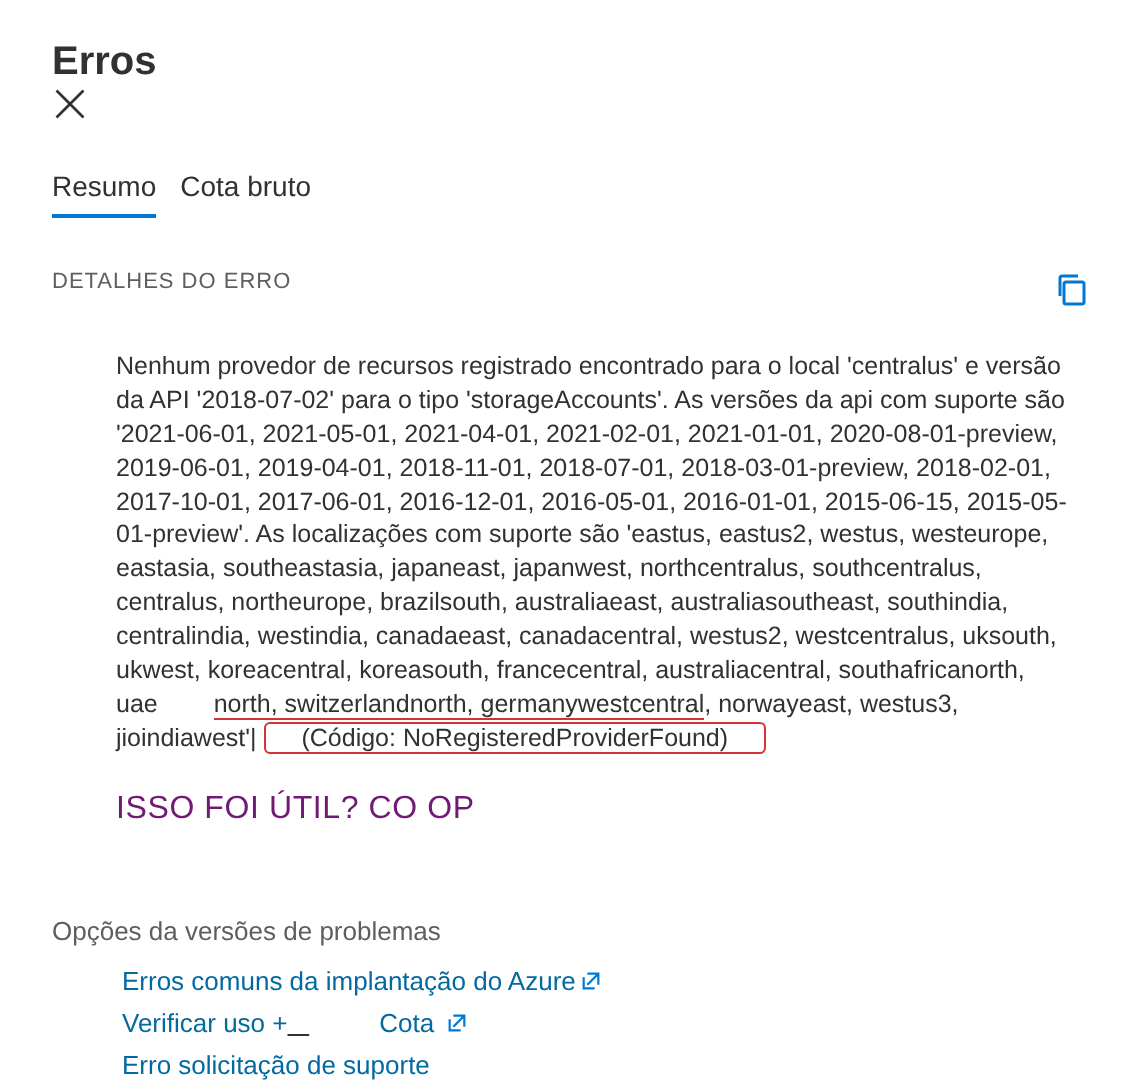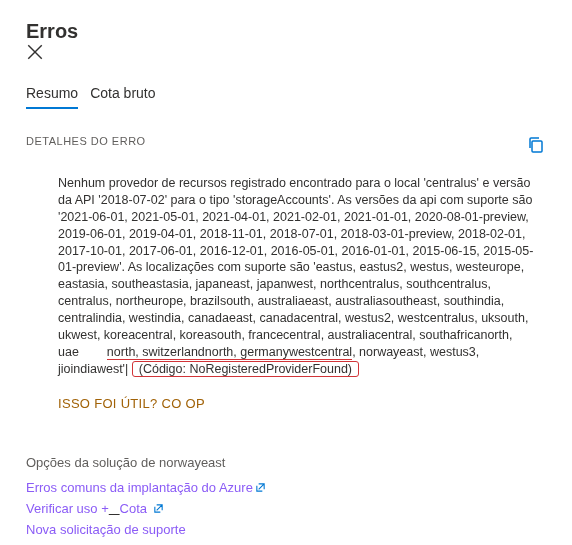--- a/index.html
+++ b/index.html
@@ -70,45 +70,46 @@
     padding-left: 32px;
     position: relative;
   }
   .msg .underline1 {
     border-bottom: 1.5px solid #d13438;
     margin-left: 28px;
   }
   .msg .underline2 {
     border: 1.5px solid #d13438;
     border-radius: 3px;
-    padding: 0 6px;
+    padding: 0 18px;
   }
   .helpful {
-    font-size: 13px;
-    color: #a16207;
+    font-size: 16px;
+    color: #701a75;
     padding-left: 32px;
     margin-top: 18px;
     letter-spacing: .3px;
   }
   .troubleshoot {
     margin-top: 44px;
     font-size: 13px;
   }
   .troubleshoot .heading {
     color: #605e5c;
     font-size: 13px;
     margin-bottom: 10px;
   }
   .troubleshoot a {
-    color: #8b5cf6;
+    color: #0369a1;
     text-decoration: none;
     font-size: 13px;
     display: inline-block;
     margin-bottom: 6px;
     cursor: pointer;
+    margin-left: 35px;
   }
   .ext-icon {
     width: 11px; height: 11px;
     stroke: #0078d4;
     fill: none;
     display: inline-block;
     vertical-align: -1px;
     margin-left: 2px;
   }
   .quota-row { display:block;text-decoration:underline; }
@@ -137,27 +138,27 @@
   </svg>
 </div>
 
 <div class="msg">
   <span>Nenhum provedor de recursos registrado encontrado para o local 'centralus' e versão da API '2018-07-02' para o tipo 'storageAccounts'. As versões da api com suporte são '2021-06-01, 2021-05-01, 2021-04-01, 2021-02-01, 2021-01-01, 2020-08-01-preview, 2019-06-01, 2019-04-01, 2018-11-01, 2018-07-01, 2018-03-01-preview, 2018-02-01, 2017-10-01, 2017-06-01, 2016-12-01, 2016-05-01, 2016-01-01, 2015-06-15, 2015-05-01-preview'. As localizações com suporte são 'eastus, eastus2, westus, westeurope, eastasia, southeastasia, japaneast, japanwest, northcentralus, southcentralus, centralus, northeurope, brazilsouth, australiaeast, australiasoutheast, southindia, centralindia, westindia, canadaeast, canadacentral, westus2, westcentralus, uksouth, ukwest, koreacentral, koreasouth, francecentral, australiacentral, southafricanorth, uae</span><span class="underline1">north, switzerlandnorth, germanywestcentral</span><span>, norwayeast, westus3, jioindiawest'| </span><span class="underline2">(Código: NoRegisteredProviderFound)</span>
 </div>
 
 <div class="helpful">ISSO FOI ÚTIL? CO OP</div>
 
 <div class="troubleshoot">
-  <div class="heading">Opções da solução de norwayeast</div>
+  <div class="heading">Opções da versões de problemas</div>
   <a><span>Erros comuns da implantação do Azure</span><svg class="ext-icon" viewBox="0 0 12 12">
         <path d="M4 2h6v6M10 2L4 8" stroke-width="1.2"></path>
         <path d="M8 10H2V4" stroke-width="1.2"></path>
       </svg></a>
   <span class="quota-row">
     <a>Verificar uso +</a>
     &nbsp;
     <a><span>Cota</span> <svg class="ext-icon" viewBox="0 0 12 12">
           <path d="M4 2h6v6M10 2L4 8" stroke-width="1.2"></path>
           <path d="M8 10H2V4" stroke-width="1.2"></path>
         </svg></a>
   </span>
-  <a>Nova solicitação de suporte</a>
+  <a>Erro solicitação de suporte</a>
 </div>
 
 </body></html>

